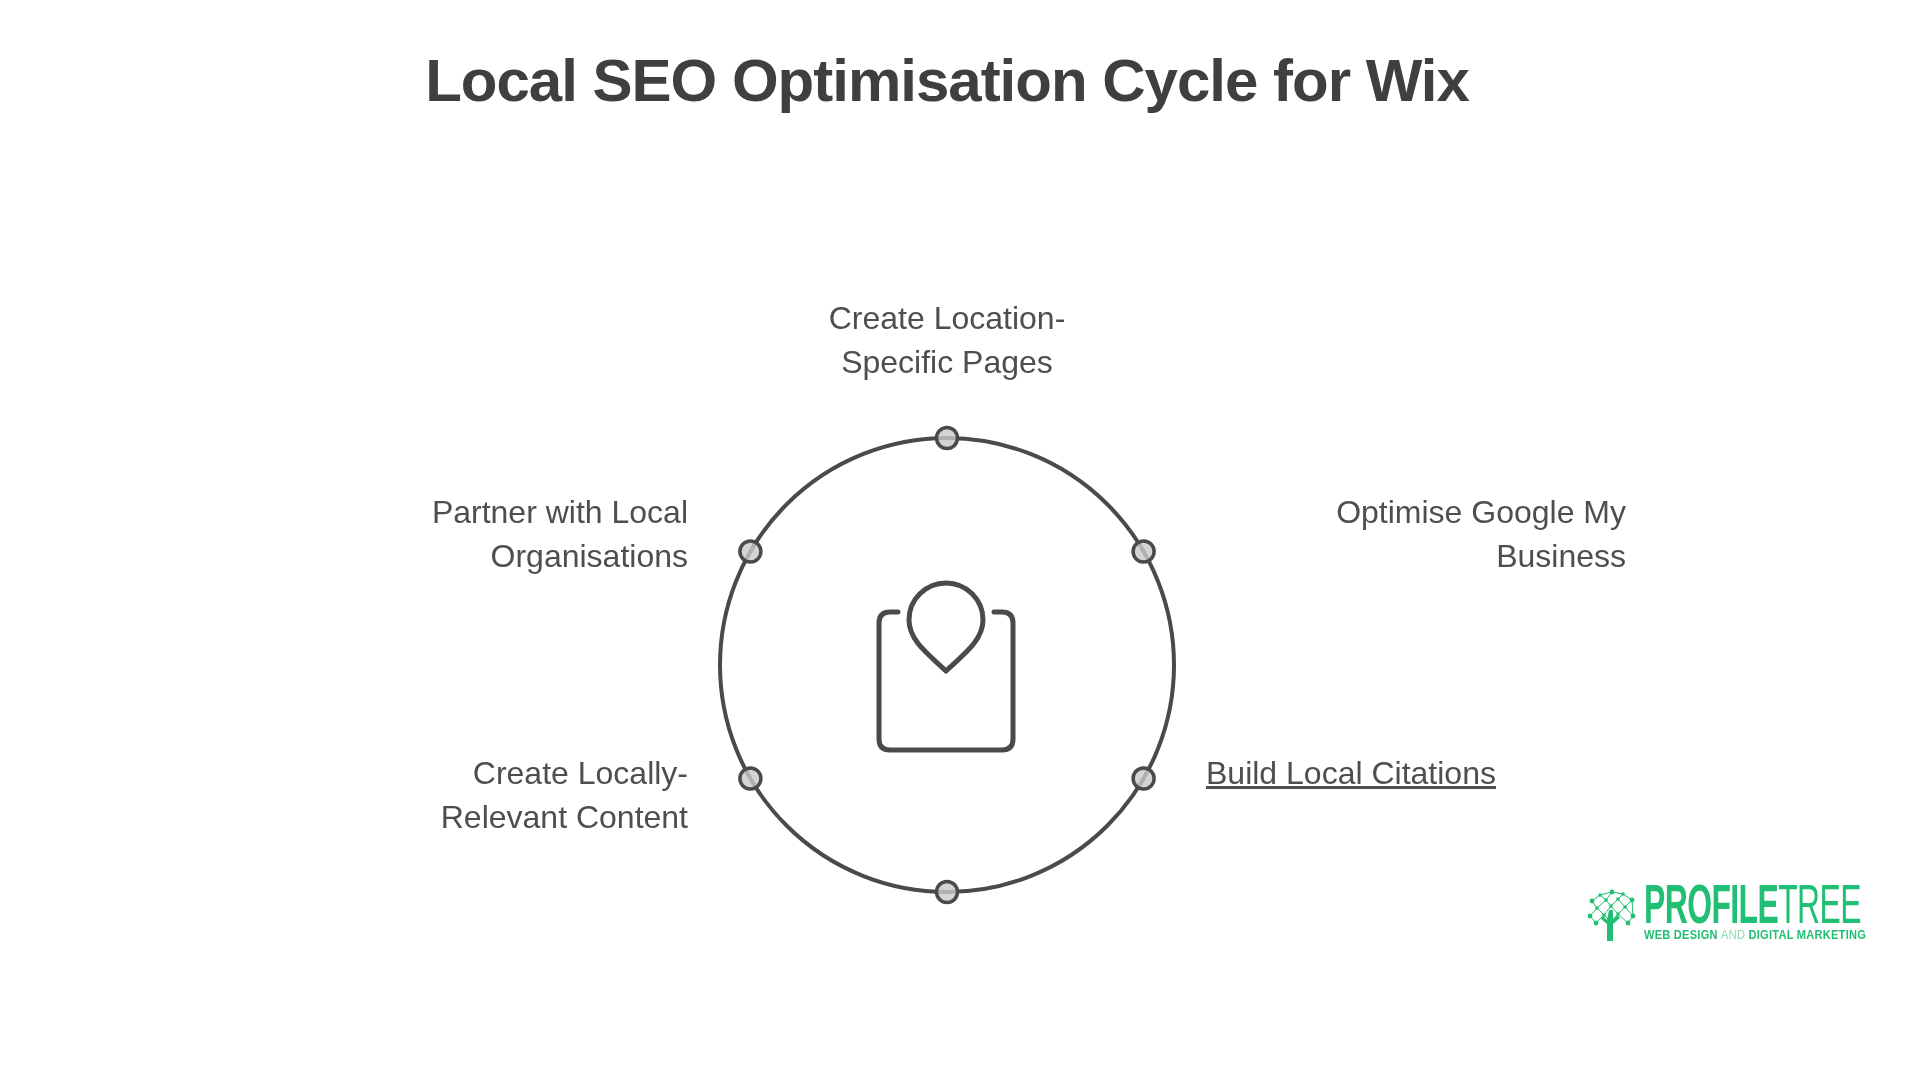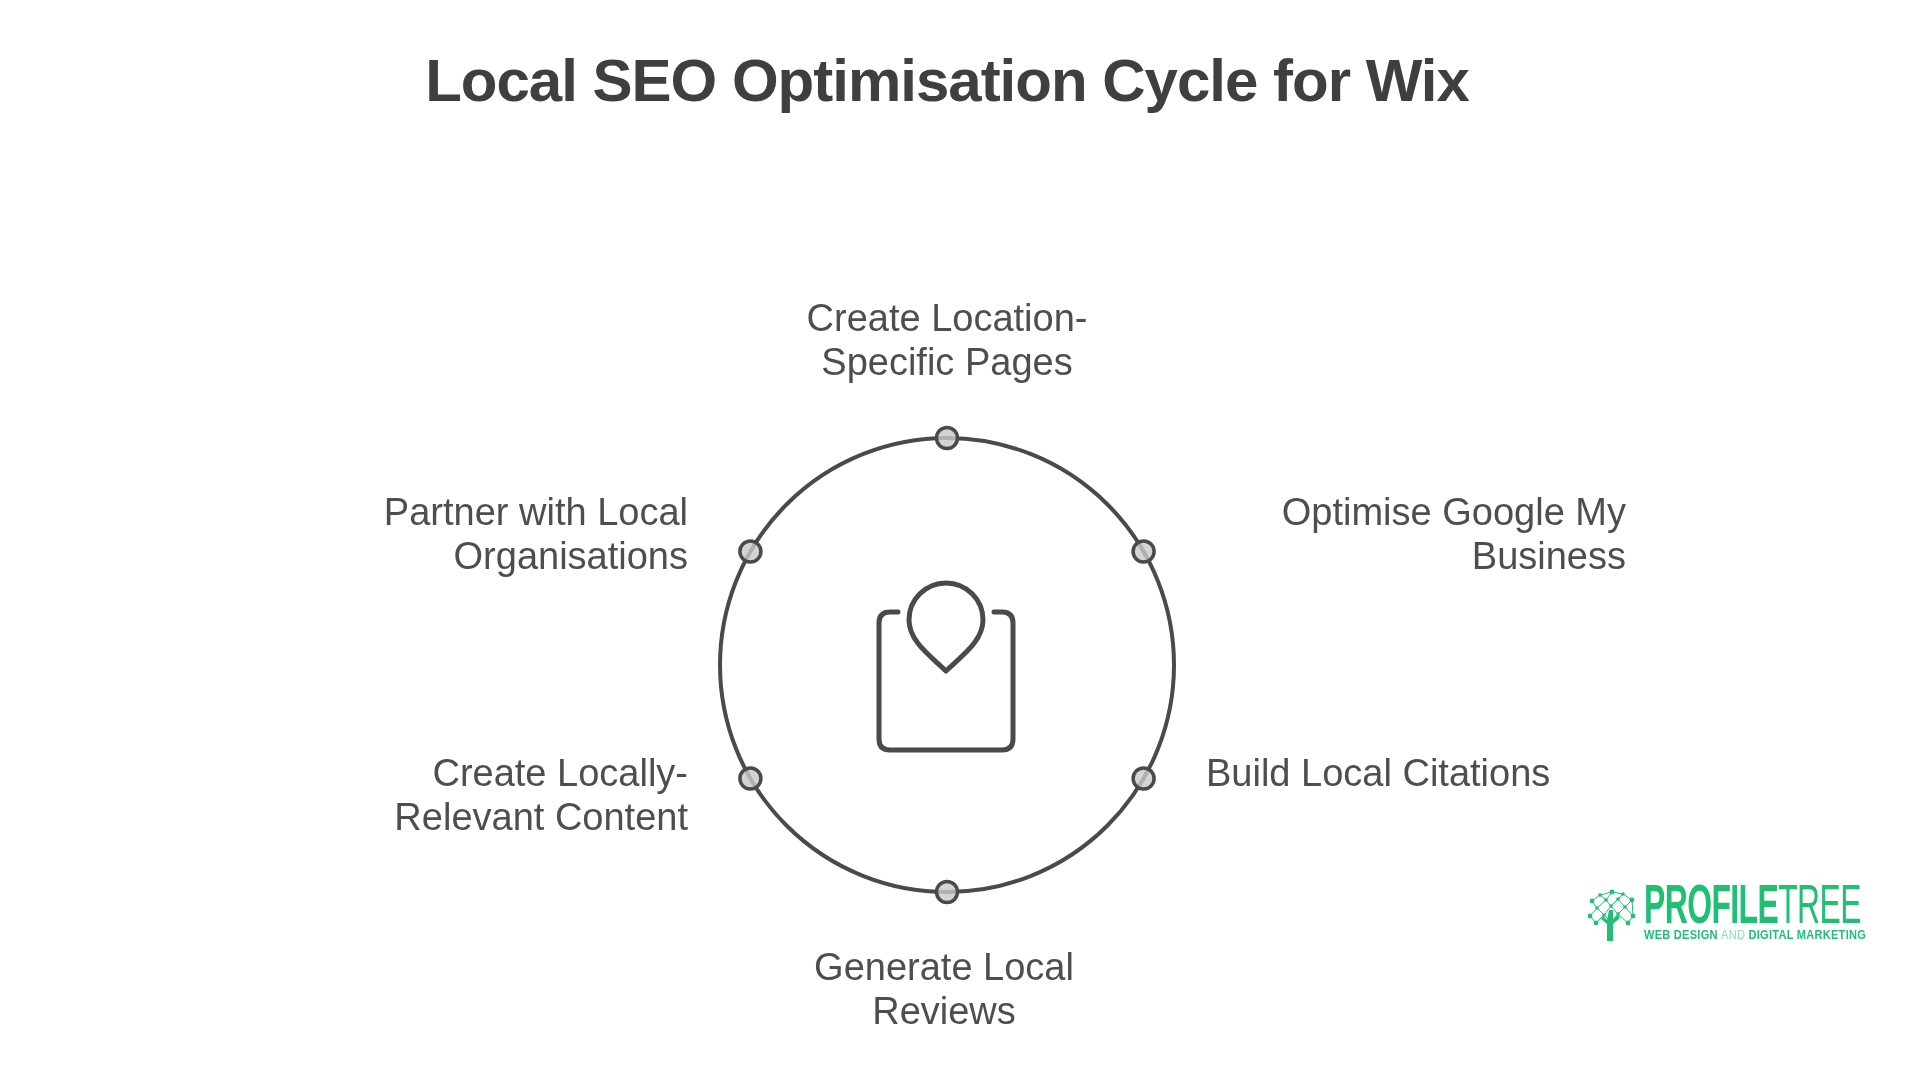--- a/index.html
+++ b/index.html
@@ -22,26 +22,26 @@
     color:var(--title-text);line-height:1.2;
   }
 
   .cycle-svg{position:absolute;left:680px;top:398px;width:534px;height:534px;}
   .ring{fill:none;stroke:var(--diagram-stroke);stroke-width:4;}
   .node{fill:var(--node-fill);fill-opacity:.8;stroke:var(--diagram-stroke);stroke-width:3.5;}
   .center-icon{fill:none;stroke:var(--diagram-stroke);stroke-width:5;stroke-linecap:round;stroke-linejoin:round;}
   .pin{fill:#ffffff;}
 
   .step-label{
-    position:absolute;font-size:38px;line-height:44px;color:var(--label-text);
+    position:absolute;font-size:32px;line-height:44px;color:var(--label-text);
     white-space:pre-line;
   }
   .pos-top{top:296px;left:647px;width:600px;text-align:center;}
   .pos-upper-right{top:490px;left:1206px;width:420px;text-align:right;}
-  .pos-lower-right{top:751px;left:1206px;width:420px;text-align:left;}
+  .pos-lower-right{top:751px;left:1206px;width:420px;text-align:left;text-decoration:underline;}
   .pos-bottom{top:945px;left:644px;width:600px;text-align:center;}
   .pos-upper-left{top:490px;left:268px;width:420px;text-align:right;}
   .pos-lower-left{top:751px;left:268px;width:420px;text-align:right;}
 
   .logo{position:absolute;left:1588px;top:882px;display:flex;gap:8px;align-items:flex-start;}
   .logo-tree{width:48px;height:52px;margin-top:7px;flex:0 0 auto;}
   .logo-tree .edge{stroke:var(--brand-green);stroke-width:1;fill:none;}
   .logo-tree .dot{fill:var(--brand-green);}
   .logo-tree .trunk{fill:var(--brand-green);}
   .logo-name{
@@ -78,22 +78,20 @@
     <circle class="node" cx="267" cy="494" r="10.5"></circle>
     <circle class="node" cx="70.4" cy="380.5" r="10.5"></circle>
     <circle class="node" cx="70.4" cy="153.5" r="10.5"></circle>
   </svg>
 
   <div class="step-label pos-top">Create Location-
 Specific Pages</div>
   <div class="step-label pos-upper-right">Optimise Google My
 Business</div>
   <div class="step-label pos-lower-right">Build Local Citations</div>
-  <div class="step-label pos-bottom">Generate Local
-Reviews</div>
   <div class="step-label pos-upper-left">Partner with Local
 Organisations</div>
   <div class="step-label pos-lower-left">Create Locally-
 Relevant Content</div>
 
   <div class="logo">
     <svg class="logo-tree" viewBox="0 0 48 52">
       <g class="edge">
         <path d="M24 3 L12 6 M24 3 L35 5 M12 6 L4 12 M12 6 L18 11 M24 3 L18 11 M35 5 L30 10 M35 5 L44 11
                  M4 12 L9 19 M18 11 L9 19 M18 11 L23 17 M30 10 L23 17 M30 10 L37 18 M44 11 L37 18 M44 11 L45 27

